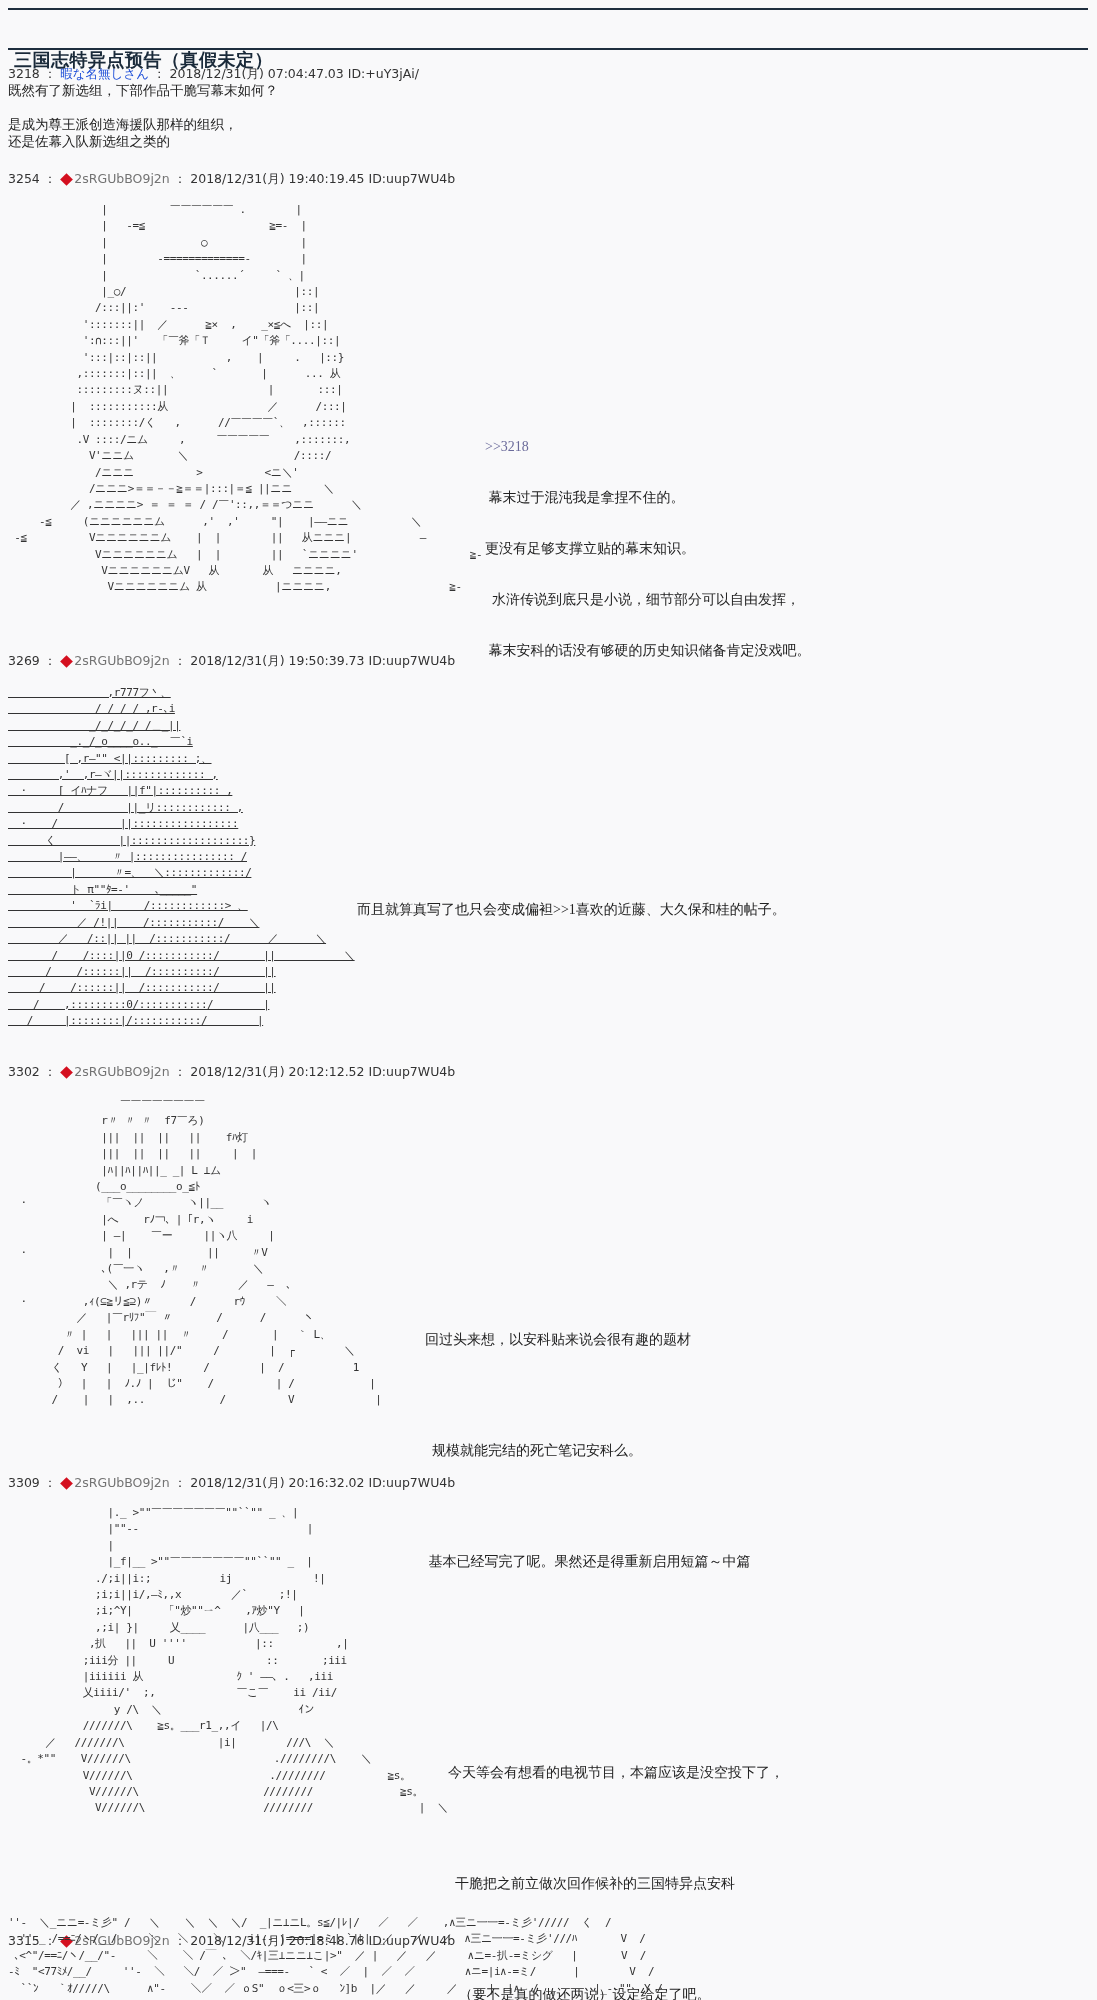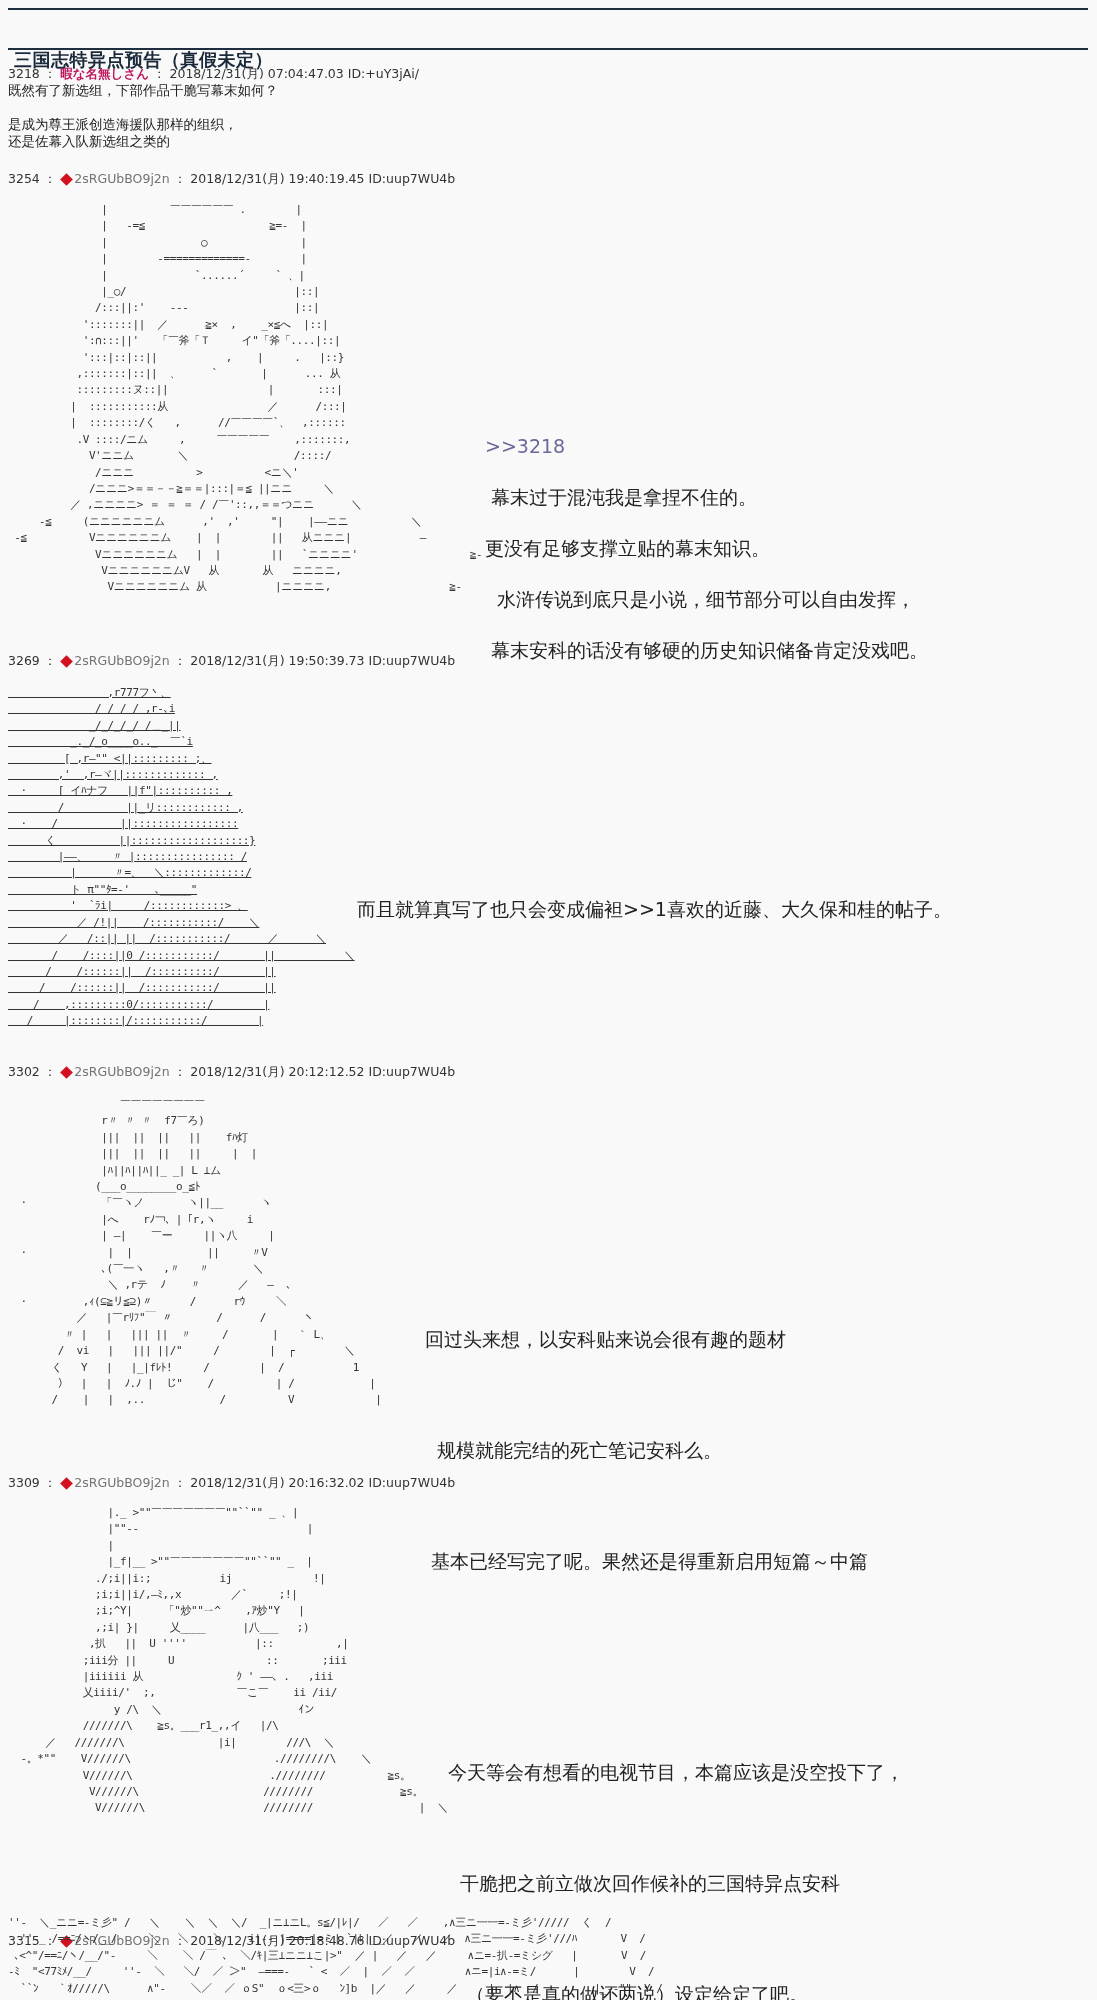--- a/index.html
+++ b/index.html
@@ -35,21 +35,21 @@
     }
     .post { position: absolute; left: 8px; }
     .post-header {
       font-size: 12.5px;
       color: #333;
       white-space: nowrap;
       line-height: 16px;
     }
     .post-header .num { color: #333; }
     .post-header .sep { margin: 0 4px; }
-    .post-header .name-plain { color: #be185d; font-weight: bold; }
+    .post-header .name-plain { color: #1d4ed8; }
     .post-header .name-trip { color: #737373; }
     .post-header .diamond {
       display: inline-block;
       width: 9px; height: 9px;
       background: #d40f1f;
       transform: rotate(45deg);
       margin: 0 3px 1px 2px;
       vertical-align: middle;
     }
     .post-body {
@@ -62,24 +62,25 @@
       position: absolute;
       font-family: "DejaVu Sans Mono", "Liberation Mono", monospace;
       font-size: 11px;
       line-height: 16.4px;
       color: #333;
       white-space: pre;
       letter-spacing: -0.4px;
     }
     .side-text {
       position: absolute;
-      font-size: 19px;
+      font-size: 14px;
       line-height: 17px;
       color: #222;
       white-space: pre;
+      font-family: Liberation Serif, serif;
     }
     .side-text .quote { color: #6a6a9a; }
     .spaced { line-height: 37px; }
   </style>
 </head>
 <body>
 
 <div class="title-block">
   <div class="title-text">三国志特异点预告（真假未定）</div>
 </div>

